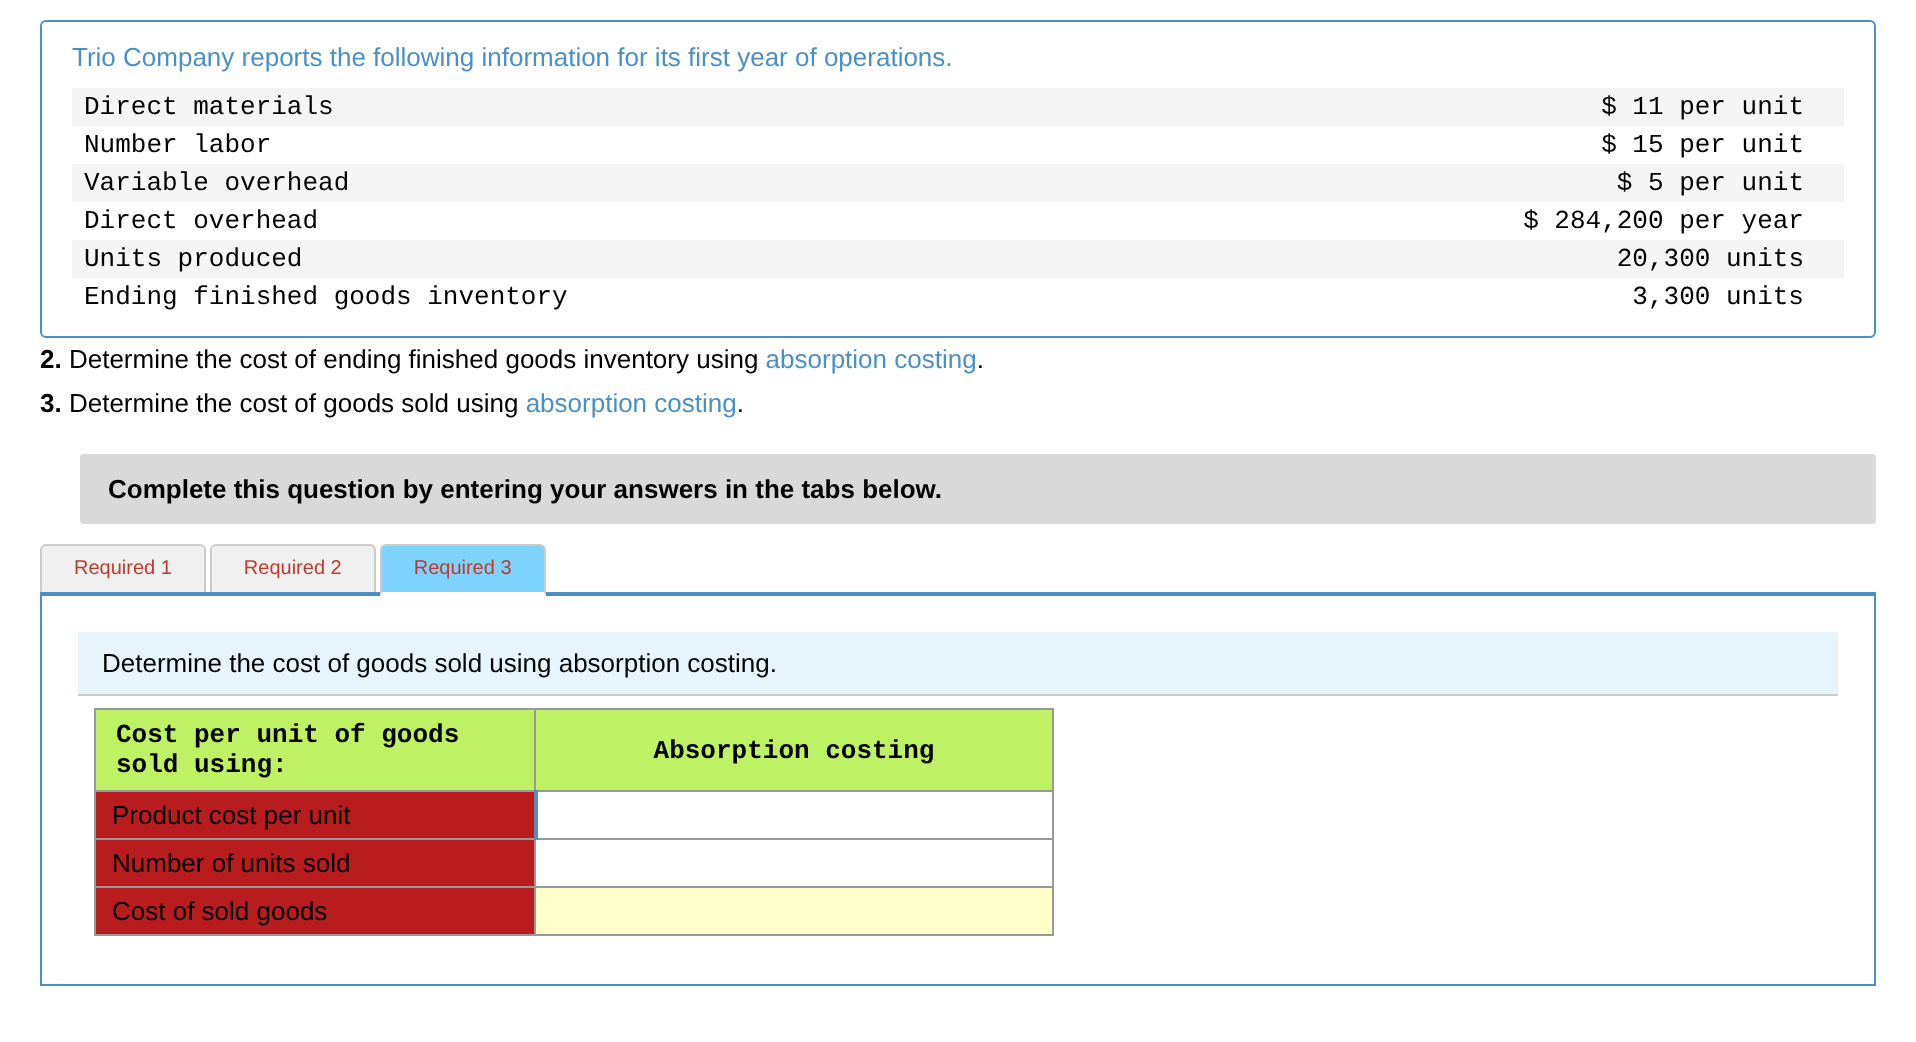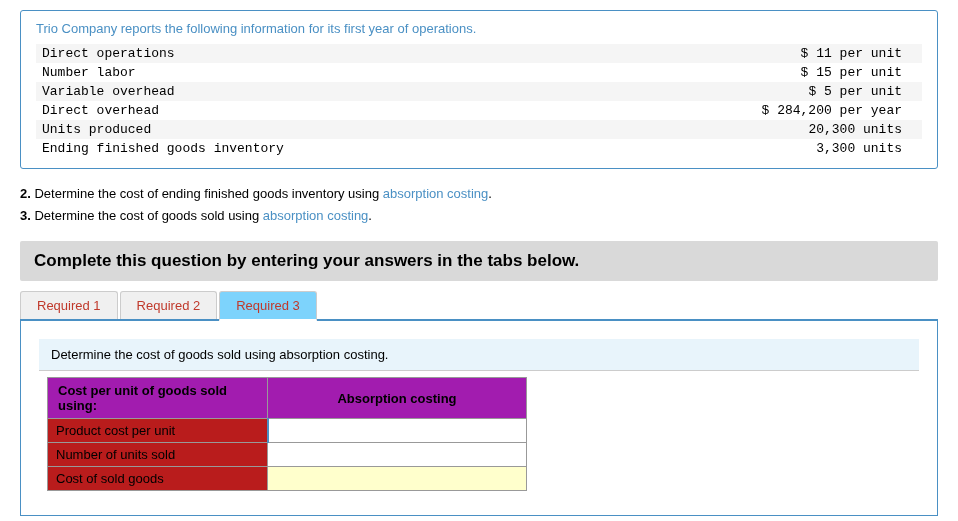--- a/index.html
+++ b/index.html
@@ -13,21 +13,21 @@
     }
 
     .page-wrapper {
       padding: 10px 20px 20px 20px;
     }
 
     .intro-box {
       border: 1px solid #4a90c4;
       border-radius: 3px;
       padding: 10px 15px;
-      margin-bottom: 14px;
+      margin-bottom: 0;
     }
 
     .intro-text {
       color: #c0392b;
       font-size: 13px;
       margin-bottom: 8px;
     }
 
     .intro-text span {
       color: #4a90c4;
@@ -77,39 +77,40 @@
 
     .instructions .blue-link {
       color: #4a90c4;
       text-decoration: none;
     }
 
     .complete-bar {
       background: #d9d9d9;
       padding: 10px 14px;
       font-weight: bold;
-      font-size: 17px;
+      font-size: 13px;
       margin-bottom: 10px;
       border-radius: 2px;
+      margin-left: 20px;
     }
 
     .tabs-row {
       display: flex;
       align-items: flex-end;
       border-bottom: 2px solid #4a90c4;
       margin-bottom: 0;
     }
 
     .tab {
       padding: 6px 16px;
       border: 1px solid #ccc;
       border-bottom: none;
       background: #f0f0f0;
       cursor: pointer;
-      font-size: 13px;
+      font-size: 10px;
       color: #c0392b;
       margin-right: 2px;
       border-radius: 3px 3px 0 0;
     }
 
     .tab.active {
       background: #7dd3fc;
       border-bottom: 2px solid #fff;
       margin-bottom: -2px;
       z-index: 1;
@@ -131,26 +132,27 @@
       border-bottom: 1px solid #ccc;
     }
 
     .answer-table {
       width: 480px;
       border-collapse: collapse;
       margin: 0;
     }
 
     .answer-table thead tr th {
-      background: #a21caf;
+      background: #bef264;
       border: 1px solid #999;
       padding: 5px 10px;
       font-weight: bold;
       font-size: 13px;
       text-align: center;
+      font-family: Liberation Mono, monospace;
     }
 
     .answer-table thead tr th:first-child {
       text-align: left;
       width: 220px;
     }
 
     .answer-table tbody tr td {
       border: 1px solid #999;
       padding: 4px 8px;
@@ -194,21 +196,21 @@
 <div class="page-wrapper">
 
   <div class="intro-box">
     <div class="intro-text">
       <span>Trio Company</span>
       <span> reports the following information for its first year of operations.</span>
     </div>
     <table class="data-table">
       <tbody id="data-table-body">
       <tr>
-      <td class="label-col">Direct operations</td>
+      <td class="label-col">Direct materials</td>
       <td class="value-col">$ 11 per unit</td>
     </tr>
           <tr>
       <td class="label-col">Number labor</td>
       <td class="value-col">$ 15 per unit</td>
     </tr>
           <tr>
       <td class="label-col">Variable overhead</td>
       <td class="value-col">$ 5 per unit</td>
     </tr>

